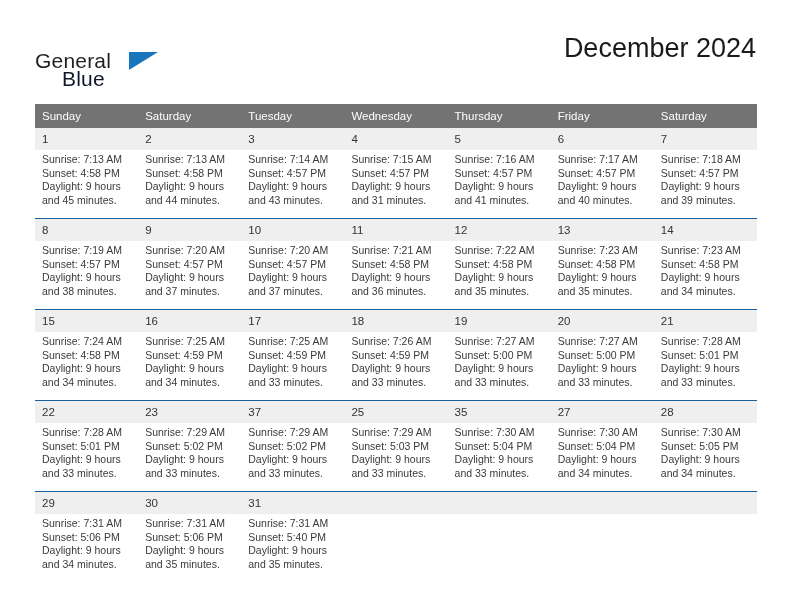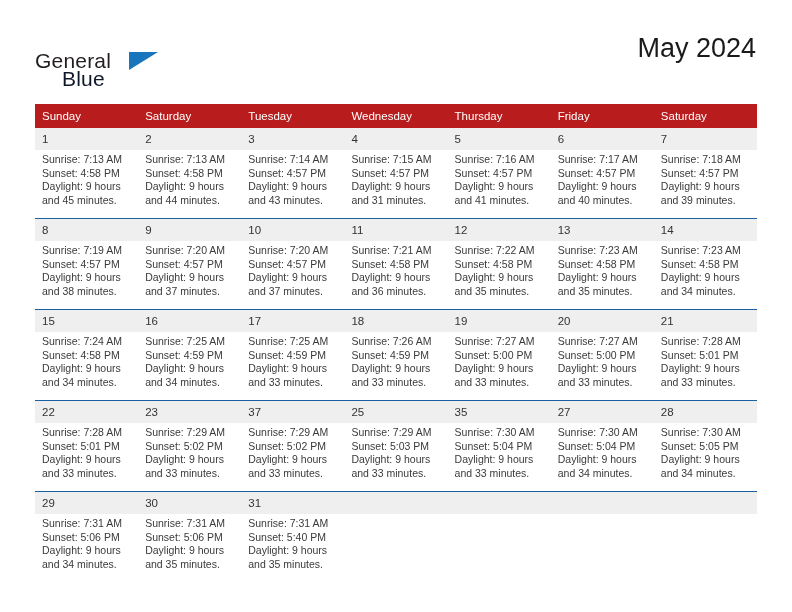--- a/index.html
+++ b/index.html
@@ -98,21 +98,21 @@
     table-layout: fixed;
   }
   .calendar th,
   .calendar td {
     padding: 0;
     margin: 0;
     vertical-align: top;
   }
 
   .dow-row th {
-    background: #b91c1c;
+    background: #737373;
     color: #ffffff;
     font-size: 11.5px;
     font-weight: normal;
     text-align: left;
     padding: 5px 0 5px 7px;
     line-height: 14px;
   }
 
   .week-row > td {
     border-top: 1.6px solid #1a5fa0;
@@ -155,21 +155,21 @@
 
   <div class="header">
 
     <div class="logo">
       <span class="logo-general">General</span>
       <span class="logo-triangle"></span>
       <span class="logo-blue">Blue</span>
     </div>
 
     <div class="title-block">
-      <div class="cal-title">May 2024</div>
+      <div class="cal-title">December 2024</div>
     </div>
 
   </div>
 
   <table class="calendar">
     <thead>
       <tr class="dow-row">
         <th>Sunday</th>
         <th>Saturday</th>
         <th>Tuesday</th>

